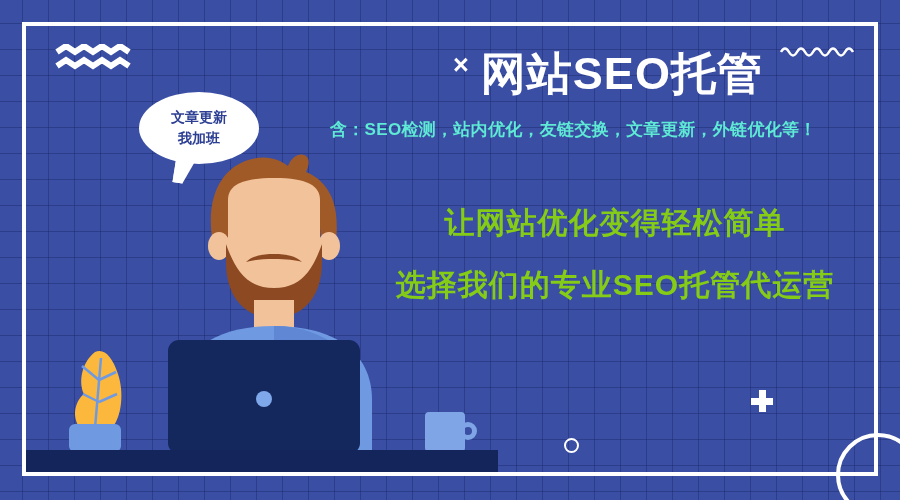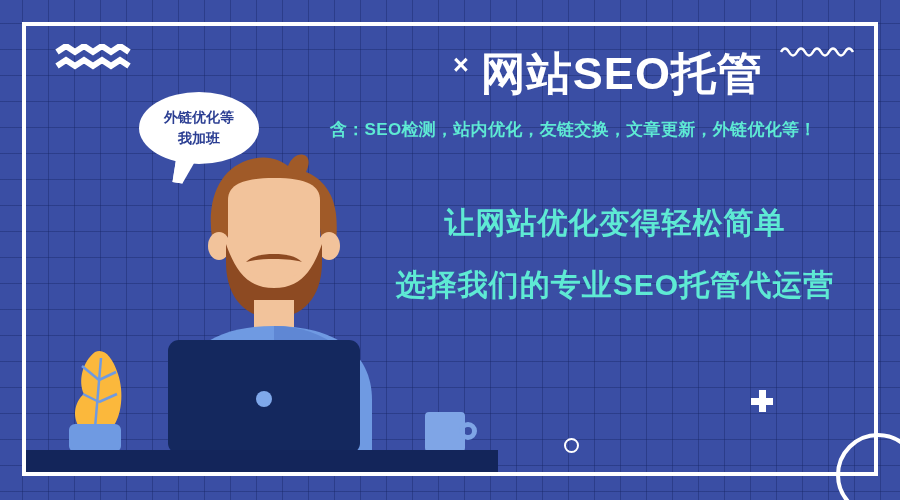--- a/index.html
+++ b/index.html
@@ -66,21 +66,21 @@
   #headline .t{
     font-size:45px;font-weight:bold;letter-spacing:1px;vertical-align:middle;
   }
   #subline{
     position:absolute;left:330px;top:118px;width:570px;
     text-align:left;color:#5eead4;font-size:17px;font-weight:bold;
     letter-spacing:.3px;
   }
   #slogans{
     position:absolute;left:340px;top:192px;width:550px;text-align:center;
-    color:#5eead4;
+    color:#84cc16;
   }
   #slogans .ln{
     font-size:30px;font-weight:bold;letter-spacing:1px;line-height:62px;
     white-space:nowrap;
   }
   #slogans .ln.wide{font-size:30px;}
 
   
   #bubble{
     position:absolute;left:139px;top:92px;width:120px;height:72px;
@@ -177,21 +177,21 @@
 
   <div id="laptop">
     <div class="dot"></div>
   </div>
 
   <div id="desk"></div>
 
   <div id="bubble-tail"></div>
   <div id="bubble">
     <div class="txt">
-      <span>外链优化等</span>
+      <span>文章更新</span>
       <span>我加班</span>
     </div>
   </div>
 
   <div id="headline">
     <span class="x">×</span><span class="t">网站SEO托管</span>
   </div>
 
   <div id="subline">含：SEO检测，站内优化，友链交换，文章更新，外链优化等！</div>
 

